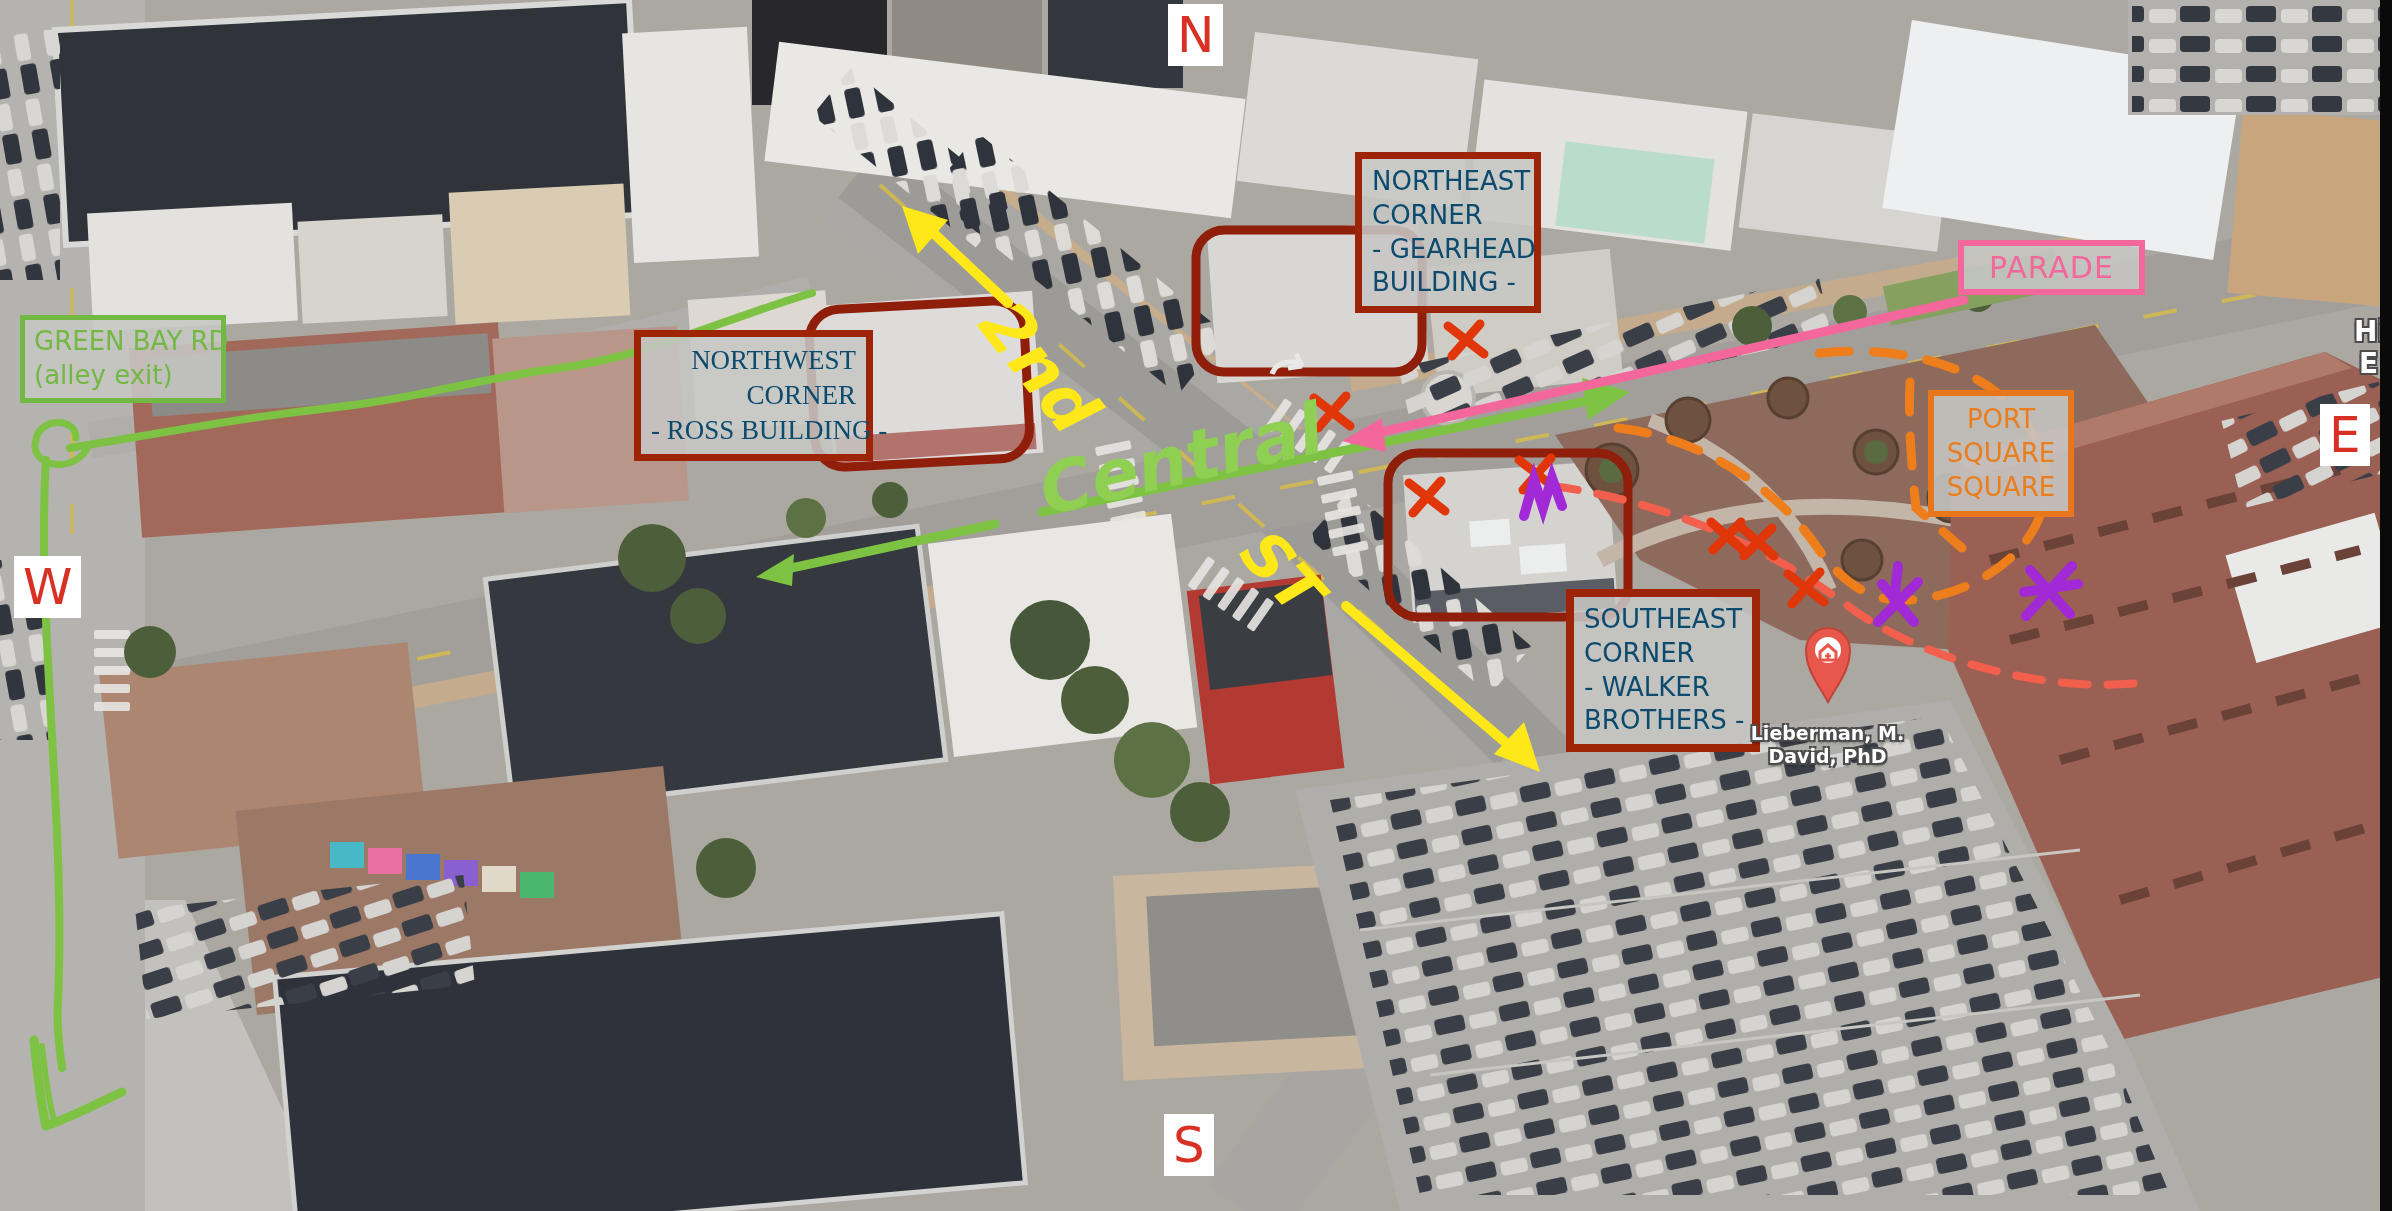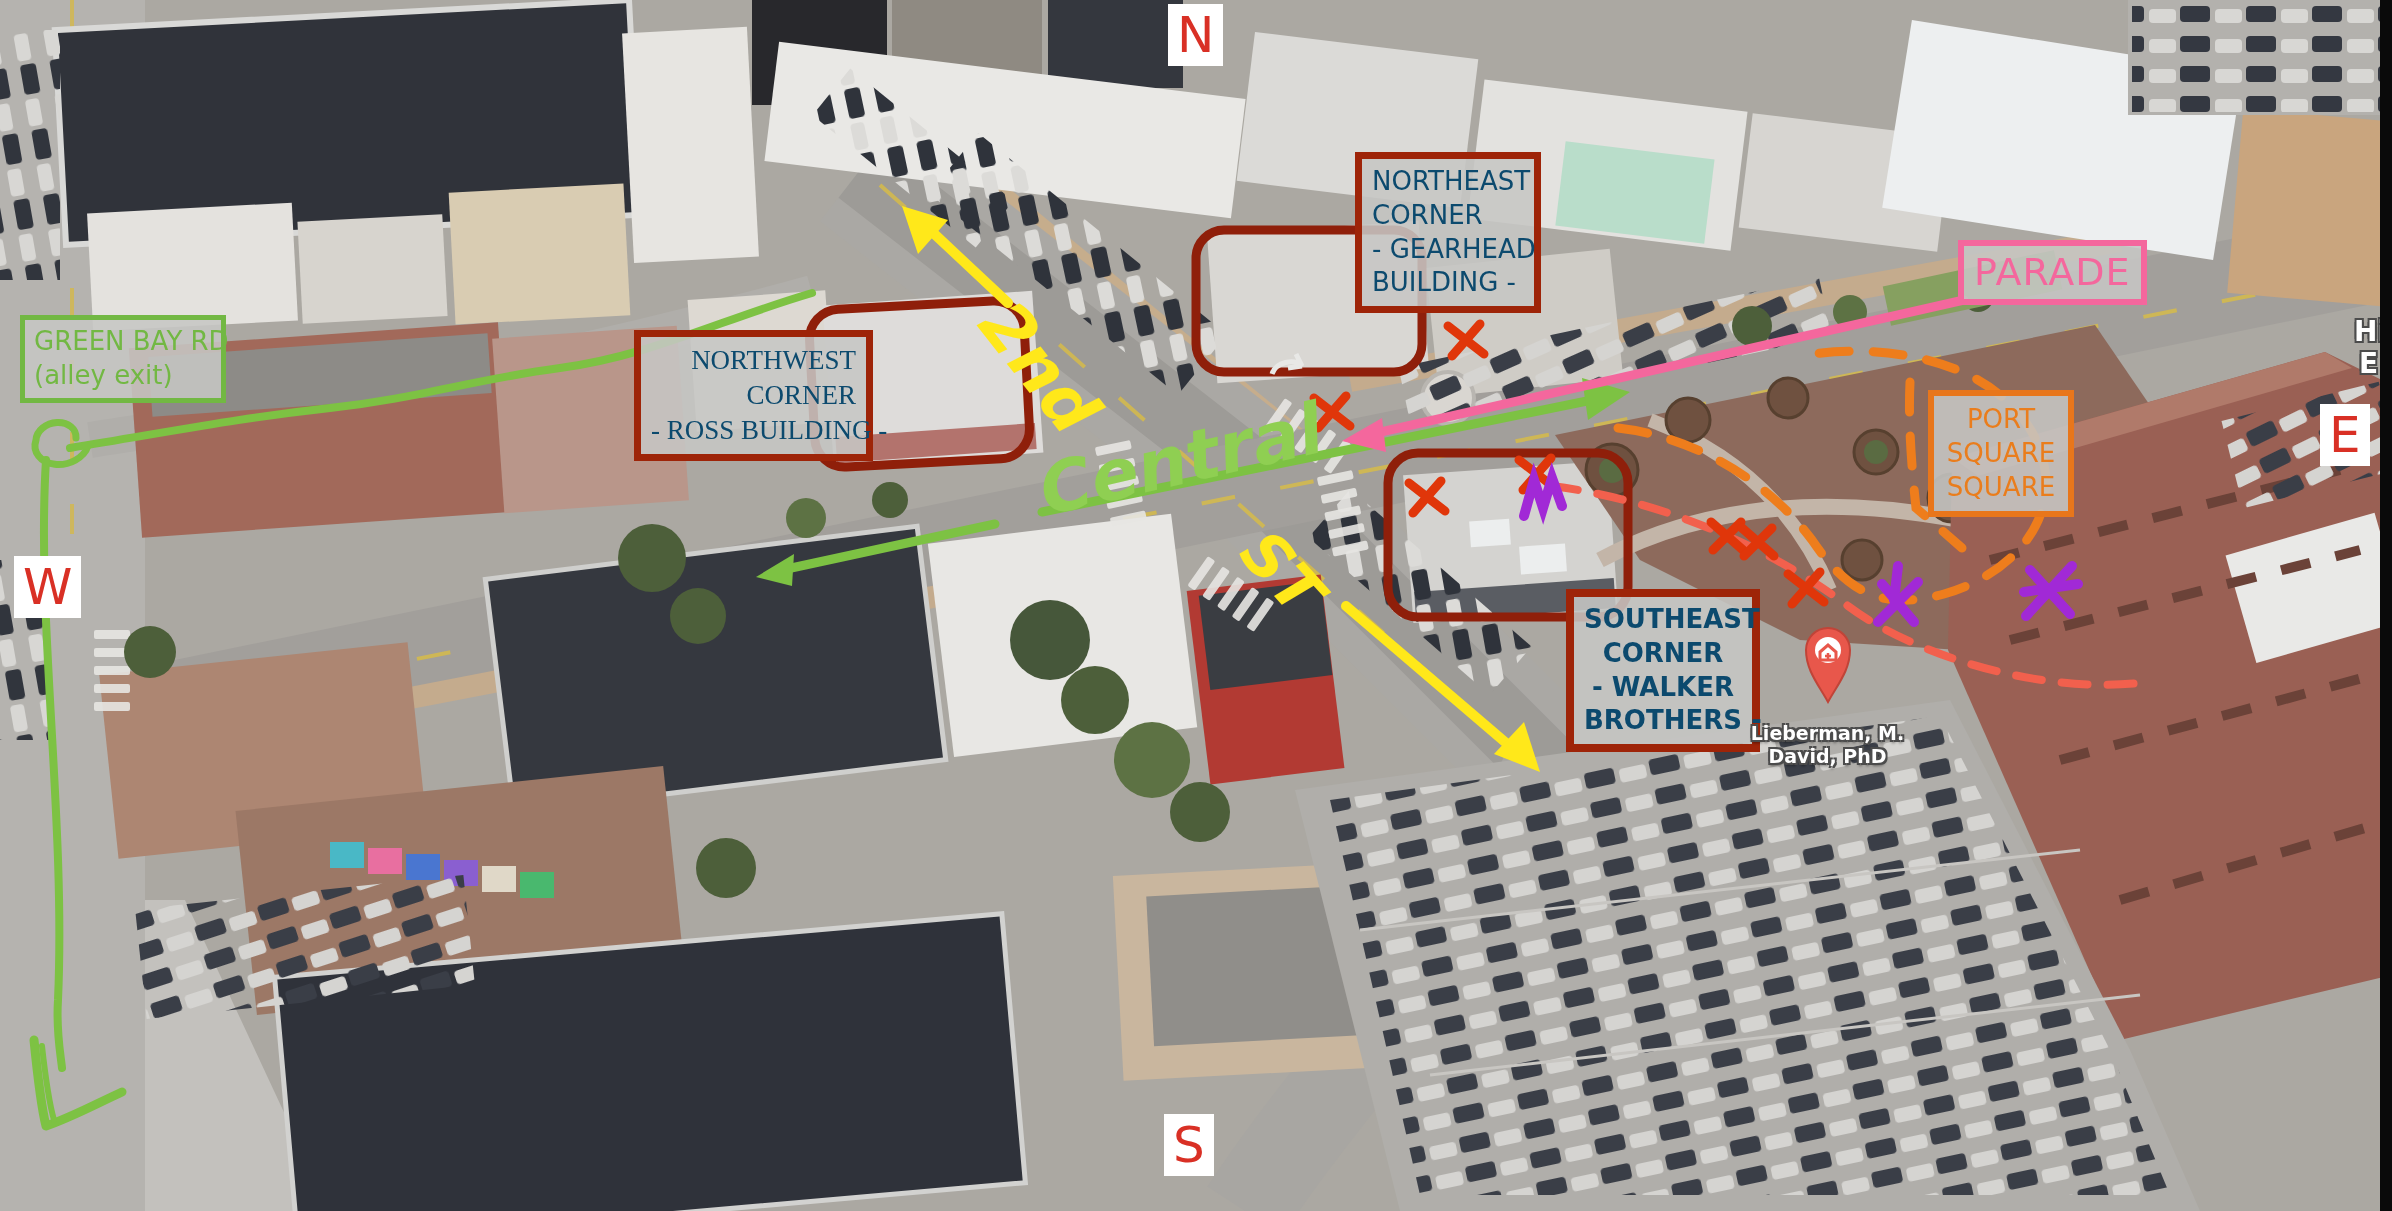--- a/index.html
+++ b/index.html
@@ -4,24 +4,24 @@
 <style>
   html,body{margin:0;padding:0;background:#000;}
   #stage{position:relative;width:2392px;height:1211px;overflow:hidden;
          font-family:"DejaVu Sans",sans-serif;background:#aba8a2;}
   #map{position:absolute;left:0;top:0;}
 
   .boxlabel{position:absolute;background:rgba(198,198,196,.88);line-height:1.3;
             font-family:"DejaVu Sans",sans-serif;white-space:nowrap;}
   .redlab{color:#0c4a6e;border:7px solid #9e2408;font-size:27px;padding:6px 10px;}
   .greenlab{color:#72b843;border:5px solid #72b843;font-size:26px;padding:5px 9px;}
-  .pinklab{color:#f4679d;border:6px solid #f4679d;font-size:38px;padding:2px 10px;letter-spacing:1px;}
+  .pinklab{color:#f4679d;border:6px solid #f4679d;font-size:30px;padding:2px 25px;letter-spacing:1px;}
   .orangelab{color:#ea7d1c;border:6px solid #e8761b;font-size:26px;padding:7px 8px;text-align:center;}
   .alignright{text-align:right;}
-  .aligncenter{text-align:center;font-weight:bold;}
+  .aligncenter{}
 
   .compass{position:absolute;background:#fff;color:#d93025;font-size:50px;
            padding:3px 9px;line-height:1.12;}
 
   .hand{position:absolute;font-style:italic;font-weight:bold;transform-origin:left top;white-space:nowrap;}
   .hand-yellow{color:#ffe81a;}
   .hand-green{color:#8fcf52;}
 
   .poi-label{position:absolute;color:#fff;font-weight:bold;font-size:19px;text-align:center;line-height:1.2;
     text-shadow:-2px -2px 0 #4c4c4c,2px -2px 0 #4c4c4c,-2px 2px 0 #4c4c4c,2px 2px 0 #4c4c4c,0 3px 3px rgba(0,0,0,.45);}

